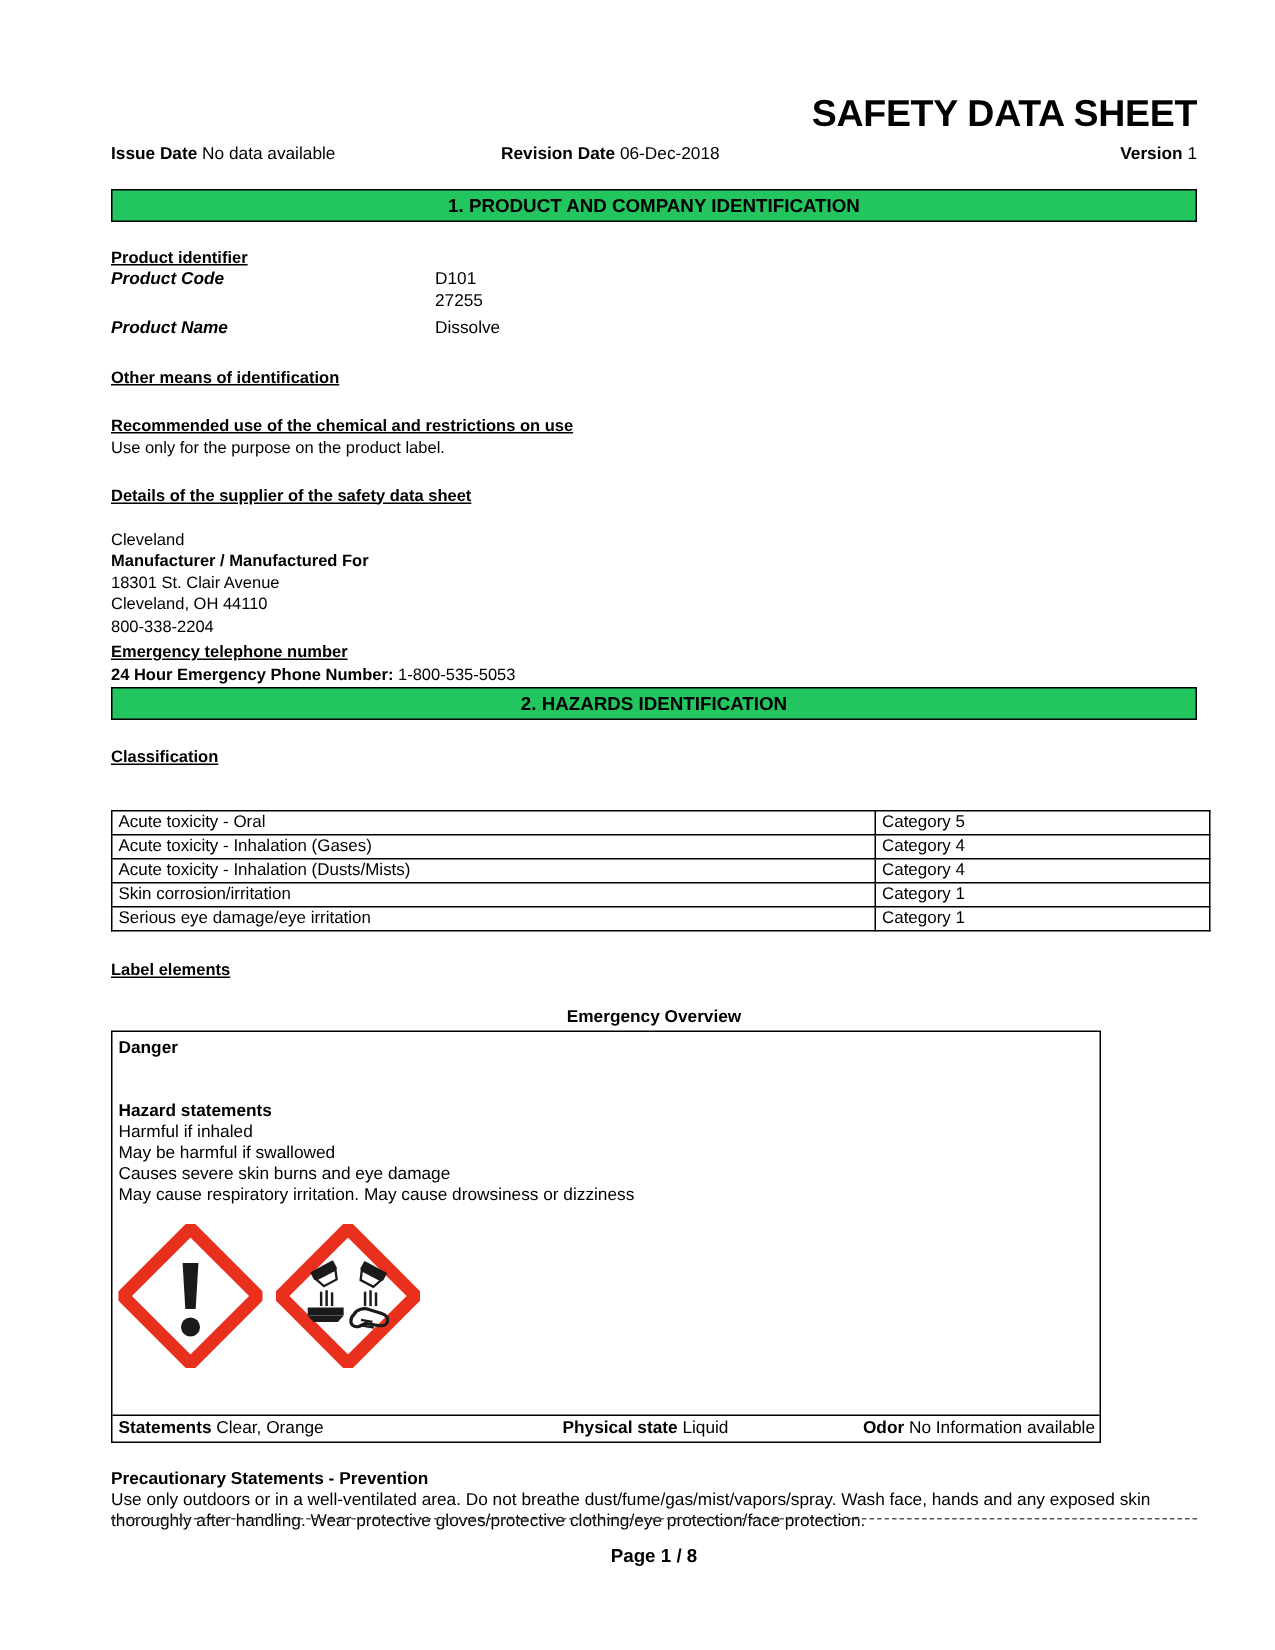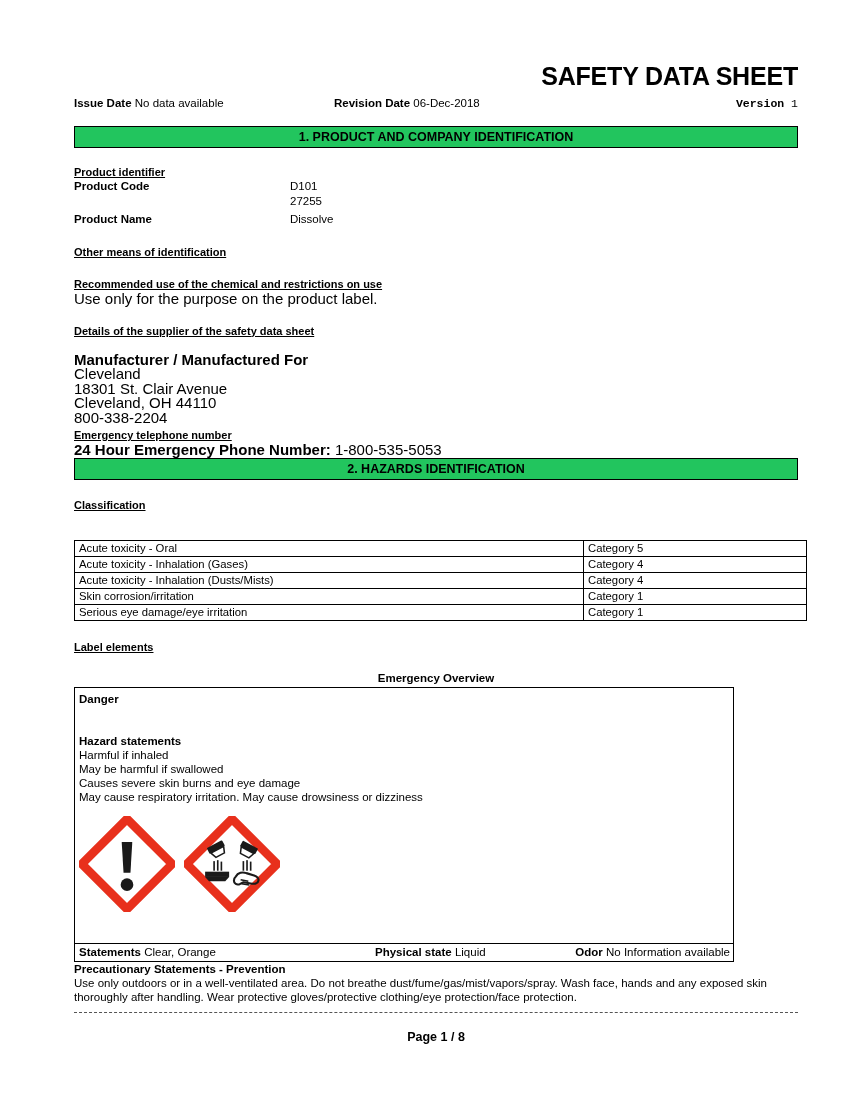--- a/index.html
+++ b/index.html
@@ -39,21 +39,21 @@
     line-height: 28px;
   }
   .meta-row {
     position: relative;
     height: 18px;
     margin-top: 7px;
     font-size: 11.5px;
   }
   .meta-issue { position: absolute; left: 0; top: 0; white-space: nowrap; }
   .meta-revision { position: absolute; left: 260px; top: 0; white-space: nowrap; }
-  .meta-version { position: absolute; right: 0; top: 0; white-space: nowrap; font-family: Liberation Mono, monospace; }
+  .meta-version { position: absolute; right: 0; top: 0; white-space: nowrap; }
   .lbl { font-weight: bold; }
   .val { font-weight: normal; }
 
   
   .section-bar {
     background: #22c55e;
     border: 1px solid #000;
     text-align: center;
     font-weight: bold;
     font-size: 12.5px;
@@ -67,31 +67,31 @@
 
   
   .u-head {
     font-weight: bold;
     font-size: 11px;
     text-decoration: underline;
     display: inline-block;
     line-height: 15px;
   }
   .plain {
-    font-size: 15px;
+    font-size: 11px;
     line-height: 14.5px;
   }
   .bold { font-weight: bold; }
 
   .kv-row {
     position: relative;
     height: 15px;
     font-size: 11.5px;
   }
-  .kv-key { position: absolute; left: 0; top: 0; font-weight: bold; }
+  .kv-key { position: absolute; left: 0; top: 0; font-weight: bold; font-style: italic; }
   .kv-val { position: absolute; left: 216px; top: 0; font-weight: normal; }
   .gap-md { height: 14px; }
 
   
   .class-table {
     border-collapse: collapse;
     width: 724px;
     margin-top: 27px;
     table-layout: fixed;
   }
@@ -154,20 +154,21 @@
     font-size: 11.5px;
   }
   .ap-a { position: absolute; left: 4px; top: 2px; white-space: nowrap; }
   .ap-b { position: absolute; left: 300px; top: 2px; white-space: nowrap; }
   .ap-c { position: absolute; right: 3px; top: 2px; white-space: nowrap; }
 
   
   .prec-title {
     font-weight: bold;
     font-size: 11.5px;
+    margin-top: 17px;
     line-height: 14px;
   }
   .prec-body {
     font-size: 11.5px;
     line-height: 14.5px;
     width: 716px;
   }
 
   
   .footer {
@@ -251,22 +252,22 @@
     <div class="plain">Use only for the purpose on the product label.</div>
 
     <div class="gap-md"></div>
 
     <div>
       <span class="u-head">Details of the supplier of the safety data sheet</span>
     </div>
 
     <div style="height:14px;"></div>
 
+    <div class="plain">Cleveland</div>
     <div class="plain bold">Manufacturer / Manufactured For</div>
-    <div class="plain">Cleveland</div>
     <div class="plain">18301 St. Clair Avenue</div>
     <div class="plain">Cleveland, OH  44110</div>
     <div class="plain">800-338-2204</div>
     <div>
       <span class="u-head">Emergency telephone number</span>
     </div>
     <div class="plain">
       <span class="bold">24 Hour Emergency Phone Number:</span>
       <span>1-800-535-5053</span>
     </div>

